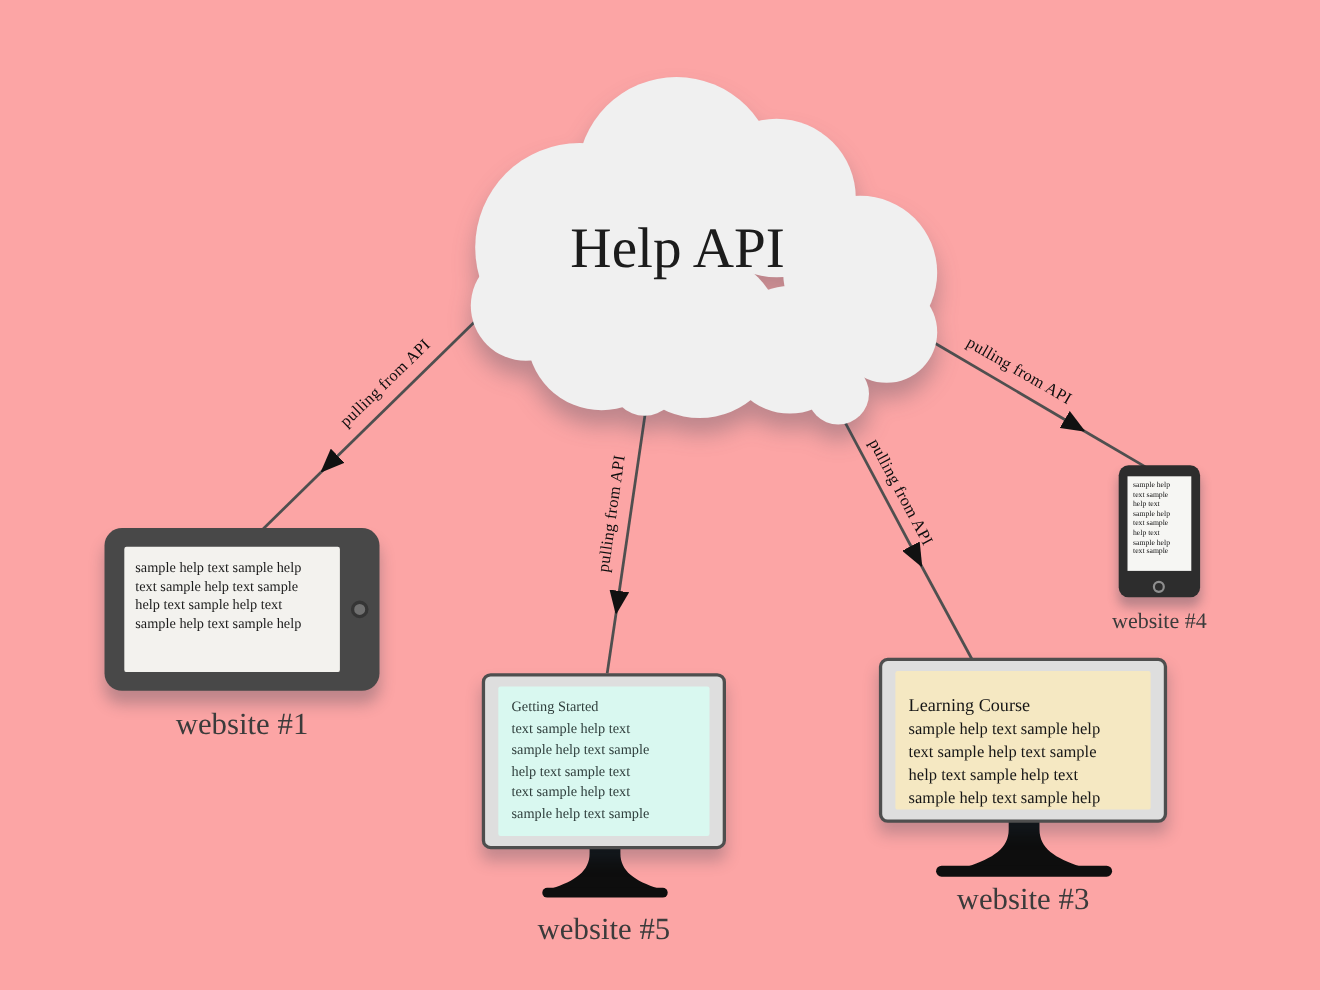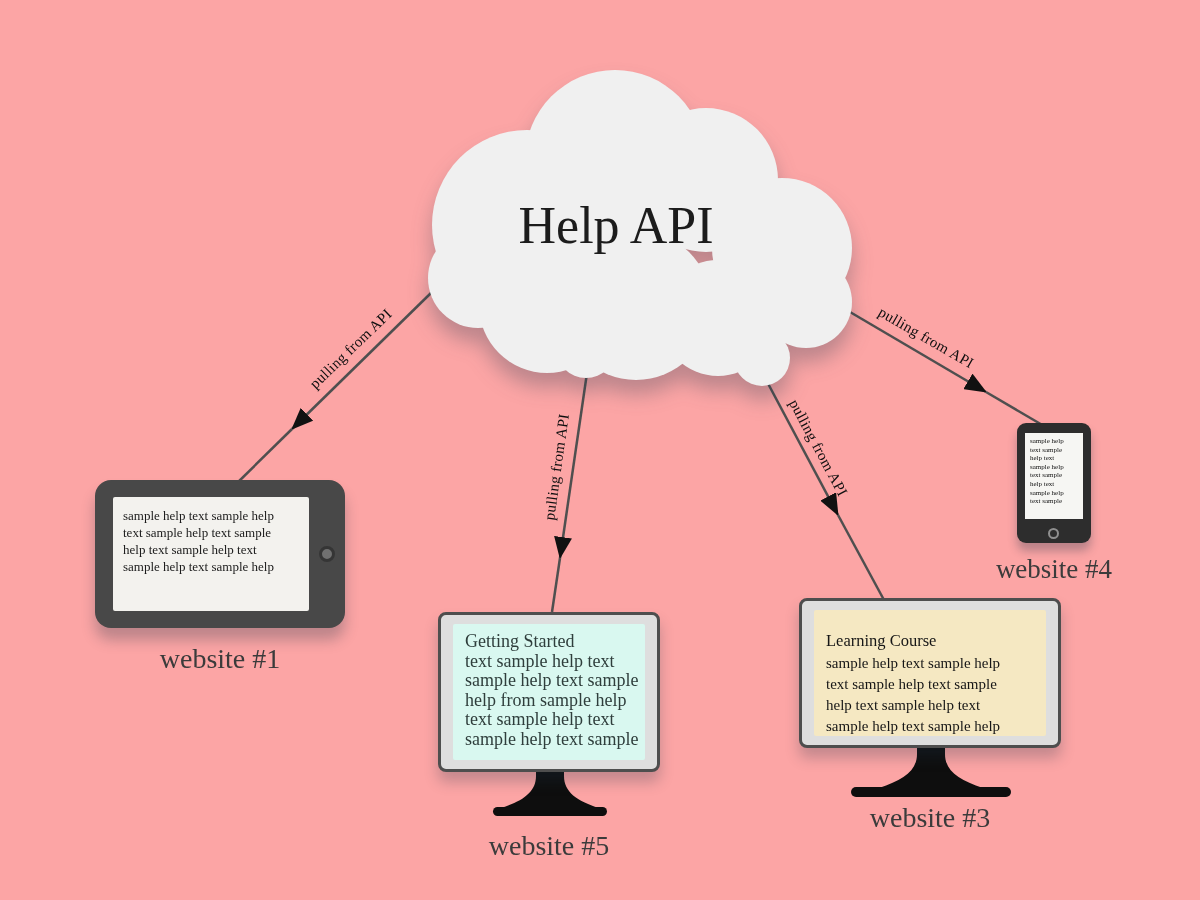--- a/index.html
+++ b/index.html
@@ -38,42 +38,42 @@
   
   .monitor{
     position:absolute;background:#dedede;border:3px solid #4e4e4e;border-radius:8px;
     box-shadow:0 10px 14px rgba(30,50,70,.25);
   }
   .m2{left:438px;top:612px;width:216px;height:154px;}
   .m3{left:799px;top:598px;width:256px;height:144px;}
   .screen{position:absolute;inset:9px 12px;border-radius:2px;overflow:hidden;}
   .m2 .screen{background:#d9f8f0;}
   .m3 .screen{background:#f5e8c2;}
-  .m2 .screen-text{padding:8px 12px;font-size:18px;line-height:19.5px;color:#2f3e3c;white-space:nowrap;}
+  .m2 .screen-text{padding:8px 12px;font-size:13px;line-height:19.5px;color:#2f3e3c;white-space:nowrap;}
   .m3 .screen-title{padding:21px 12px 0;font-size:16.5px;color:#161616;}
   .m3 .screen-text{padding:2px 12px;font-size:15px;line-height:21px;color:#161616;white-space:nowrap;}
 
   
   .phone{
     position:absolute;left:1017px;top:423px;width:74px;height:120px;
     background:#2d2d2d;border-radius:9px;
     box-shadow:0 8px 10px rgba(30,50,70,.3);
   }
   .phone-screen{position:absolute;left:8px;top:10px;width:58px;height:86px;background:#f6f6f3;overflow:hidden;}
   .phone-text{padding:4px 5px;font-size:7px;line-height:8.6px;color:#111;white-space:nowrap;}
   .phone-home{
     position:absolute;left:31px;bottom:4px;width:11px;height:11px;
     border:2px solid #8f8f8f;border-radius:50%;box-sizing:border-box;
   }
 
   .caption{position:absolute;color:#3b3b3b;font-size:28px;text-align:center;}
   #cap1{left:95px;top:643px;width:250px;}
   #cap2{left:438px;top:830px;width:222px;}
   #cap3{left:799px;top:802px;width:262px;}
-  #cap4{left:984px;top:554px;width:140px;font-size:27px;}
+  #cap4{left:984px;top:554px;width:140px;font-size:20px;}
 </style>
 </head>
 <body>
 
 <div class="canvas">
 
   <svg class="layer" width="1200" height="900" viewBox="0 0 1200 900">
     <defs>
       <marker id="ah" markerUnits="userSpaceOnUse" markerWidth="22" markerHeight="18" refX="21" refY="9" orient="auto">
         <path d="M0,0 L22,9 L0,18 Z" fill="#111111"></path>
@@ -134,21 +134,21 @@
     <div class="tablet-camera"></div>
   </div>
   <div class="caption" id="cap1">website #1</div>
 
   <div class="monitor m2">
     <div class="screen">
       <div class="screen-text">
         <div>Getting Started</div>
         <div>text sample help text</div>
         <div>sample help text sample</div>
-        <div>help from sample help</div>
+        <div>help text sample text</div>
         <div>text sample help text</div>
         <div>sample help text sample</div>
       </div>
     </div>
   </div>
   <div class="caption" id="cap2">website #5</div>
 
   <div class="monitor m3">
     <div class="screen">
       <div class="screen-title">Learning Course</div>

